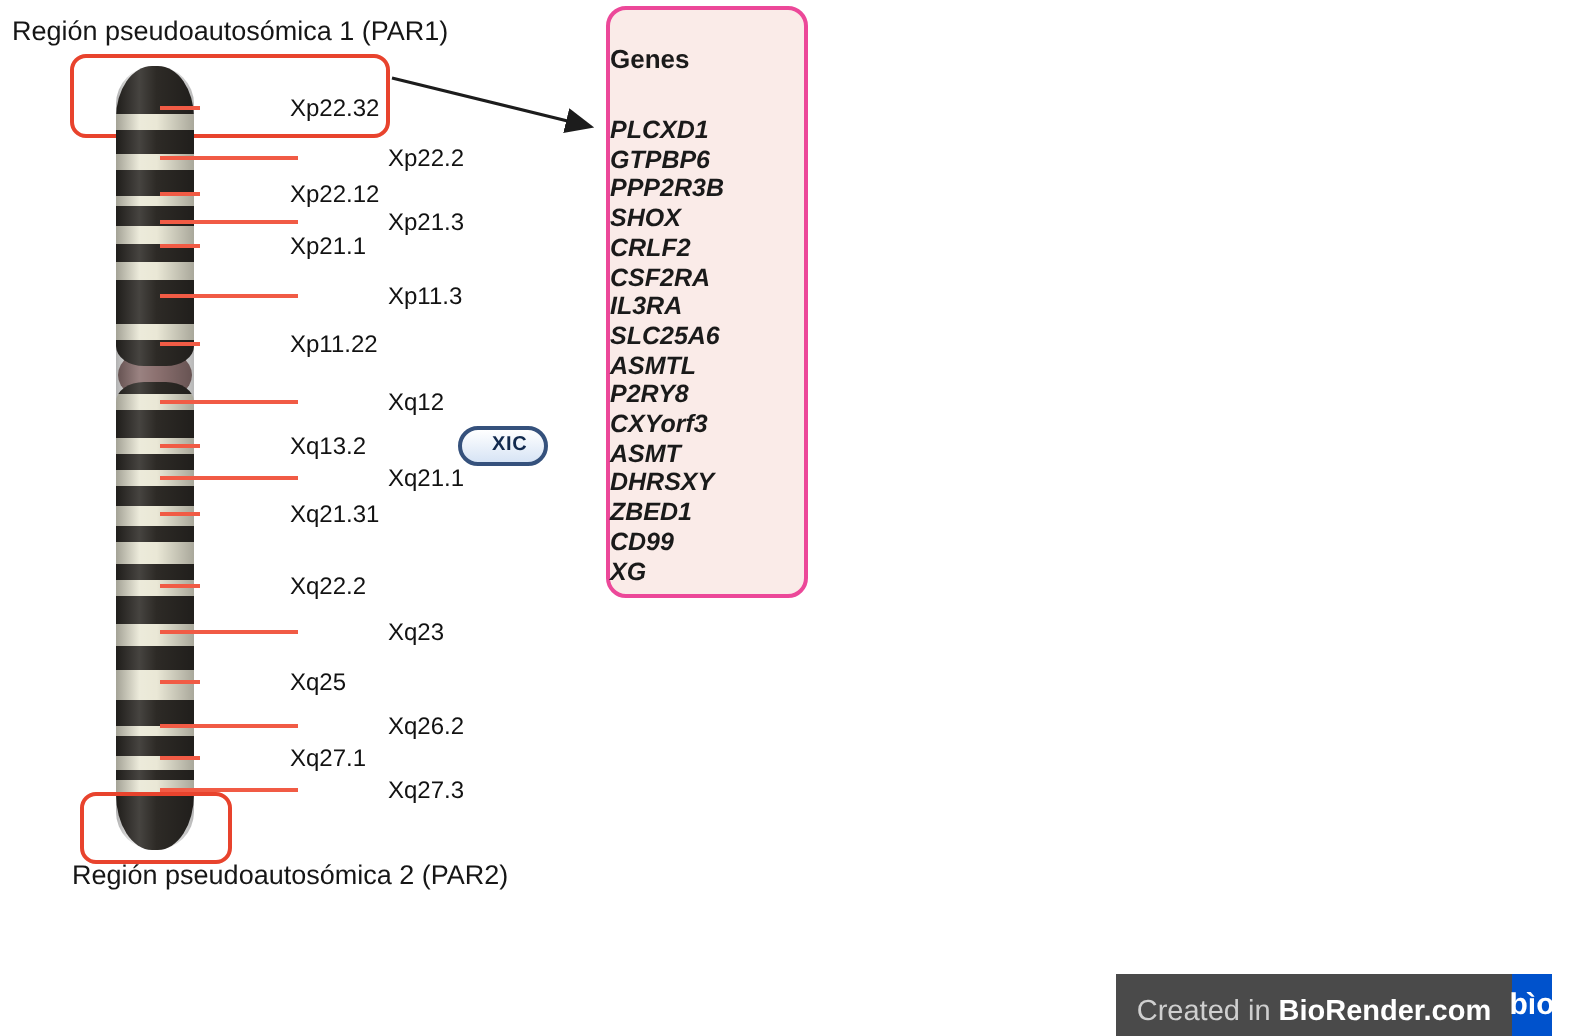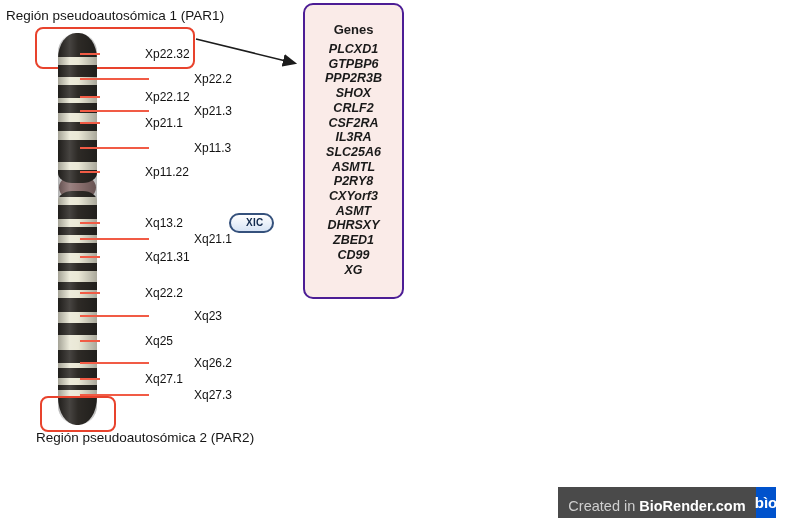--- a/index.html
+++ b/index.html
@@ -45,23 +45,23 @@
   .band-label{margin-left:4px;font-size:12px;font-weight:500;color:#121212;}
 
   .pill{margin-left:5px;height:13px;padding:1px 8px 2px 15px;border:2px solid #35517c;border-radius:10px;
         background:linear-gradient(180deg,#ffffff,#d7e4f5);display:flex;align-items:center;
         font-size:10px;font-weight:700;color:#122a4e;letter-spacing:.3px;}
   .pill.second{margin-left:9px;}
 
   .arrow-svg{position:absolute;left:192px;top:33px;width:112px;height:40px;}
 
   .genes-box{position:absolute;left:303px;top:3px;width:97px;height:292px;background:#faebe8;
-             border:2px solid #4c1d95;border-radius:10px;text-align:center;}
+             border:2px solid #ec4899;border-radius:10px;}
   .genes-title{margin-top:17px;font-size:13px;font-weight:700;color:#1a1a1a;}
-  .genes-list{margin-top:5px;}
+  .genes-list{margin-top:21px;}
   .gene{font-size:12.5px;line-height:14.7px;font-style:italic;font-weight:700;color:#1a1a1a;}
 
   .wm-bar{position:absolute;left:558px;top:487px;width:198px;height:38px;background:#4a4a4a;
           display:flex;align-items:center;justify-content:center;font-size:14.5px;}
   .wm-prefix{color:#cfcfcf;}
   .wm-brand{color:#ffffff;font-weight:700;margin-left:4px;}
   .wm-logo{position:absolute;left:756px;top:487px;width:20px;height:31px;background:#0052cc;
            display:flex;align-items:center;justify-content:center;color:#fff;font-weight:700;font-size:15px;}
 </style>
 </head>
@@ -99,20 +99,24 @@
       <span class="leader"></span>
       <span class="band-label">Xp21.1</span>
     </div>
   <div class="row long" style="top:139px">
       <span class="leader"></span>
       <span class="band-label">Xp11.3</span>
     </div>
   <div class="row short" style="top:163px">
       <span class="leader"></span>
       <span class="band-label">Xp11.22</span>
+    </div>
+  <div class="row long" style="top:192px">
+      <span class="leader"></span>
+      <span class="band-label">Xq12</span>
     </div>
   <div class="row short" style="top:214px">
     <span class="leader"></span>
     <span class="band-label">Xq13.2</span>
     <span class="pill">XIC</span>
     <span class="pill second">XIST</span>
   </div>
   <div class="row long" style="top:230px">
       <span class="leader"></span>
       <span class="band-label">Xq21.1</span>

